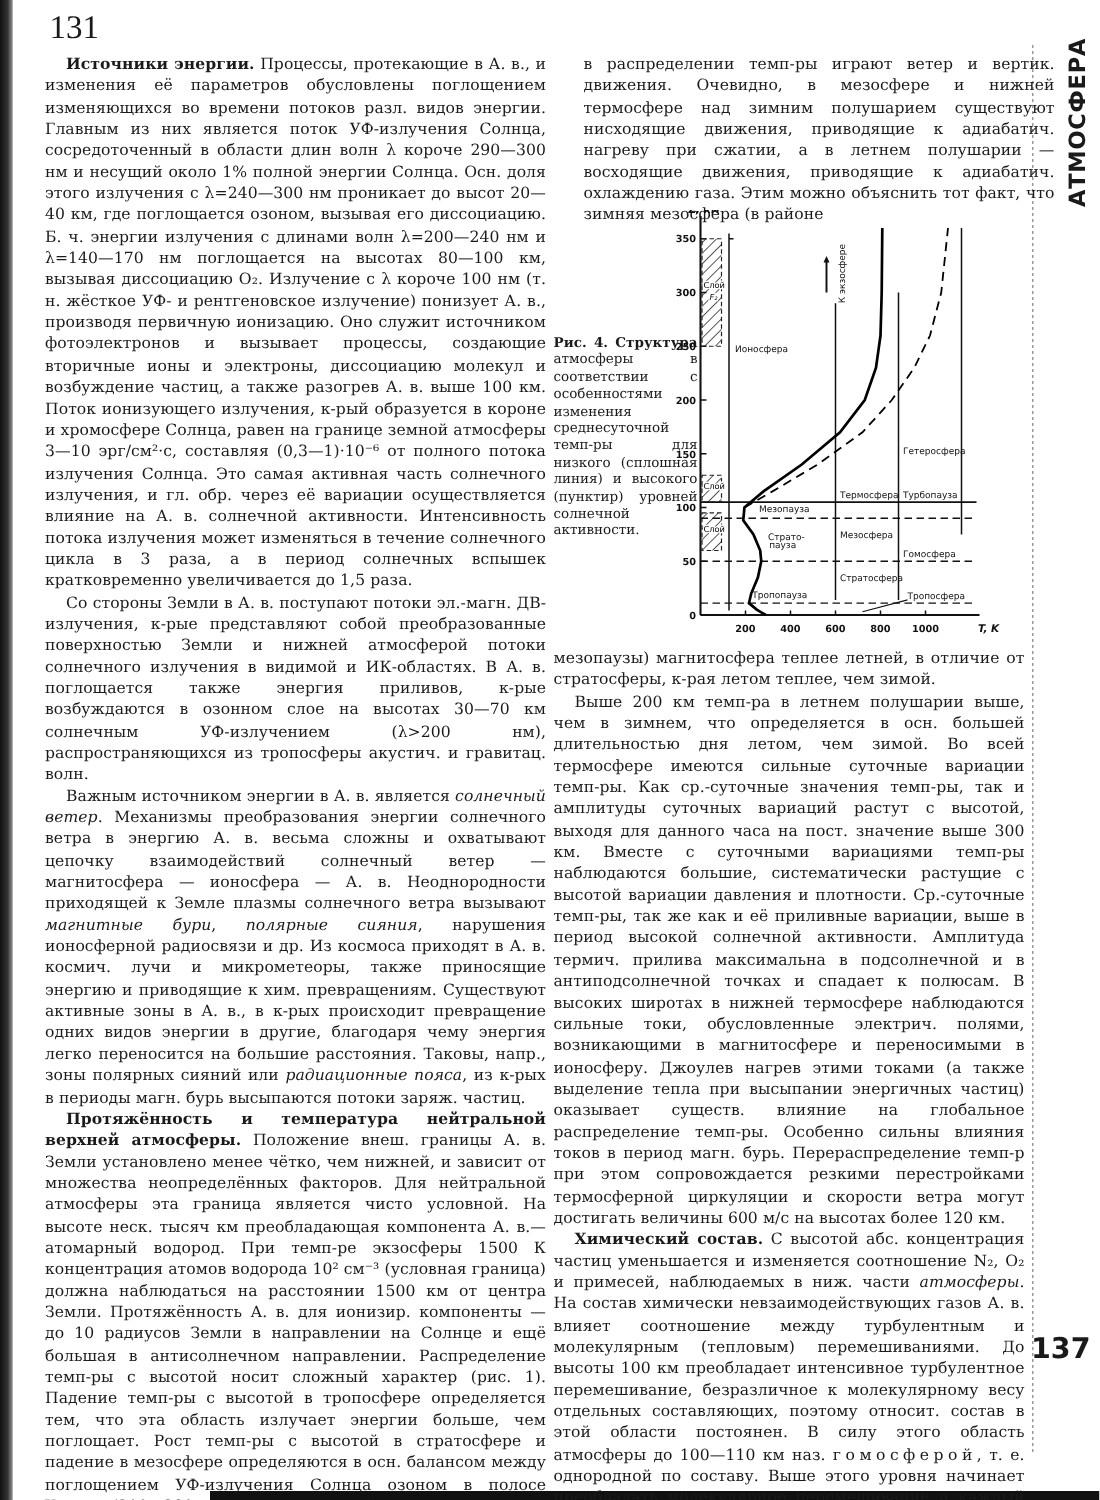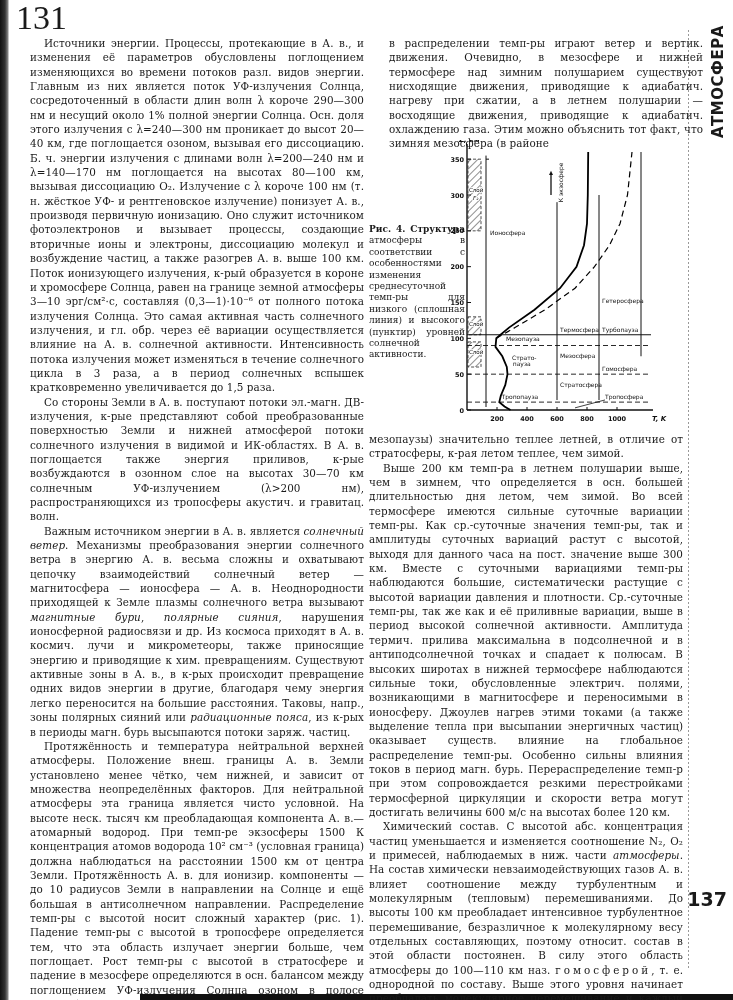--- a/index.html
+++ b/index.html
@@ -1,37 +1,37 @@
 <!DOCTYPE html>
 <html><head>
 <meta charset="utf-8">
 <style>
   html, body { margin: 0; padding: 0; background: #ffffff; }
   body { width: 733px; height: 1000px; position: relative; overflow: hidden;
          font-family: "DejaVu Serif", serif; color: #1a1a1a; }
   .scan-edge-left { position: absolute; left: 0; top: 0; width: 9px; height: 1000px;
          background: linear-gradient(to right, #111 0, #333 5px, #888 8px, #fff 9px); }
   .scan-edge-bottom { position: absolute; left: 140px; right: 0; bottom: 0; height: 6px; background: #111; }
-  .page-num-top { position: absolute; left: 16px; top: 2px; font-size: 34px; line-height: 32px;
+  .page-num-top { position: absolute; left: 33px; top: 2px; font-size: 22px; line-height: 32px;
          font-family: "Liberation Serif", serif; }
   .page-num-bottom { position: absolute; right: 6px; top: 888px; font-size: 19px; font-weight: bold;
          font-family: "DejaVu Sans", sans-serif; text-align: center; }
   .section-tag { position: absolute; right: 4px; top: 38px; width: 20px; height: 100px;
          writing-mode: vertical-rl; transform: rotate(180deg); font-family: "DejaVu Sans", sans-serif;
          font-weight: bold; font-size: 15px; letter-spacing: 0.5px; text-align: left; }
   .tag-rule { position: absolute; left: 688px; top: 30px; width: 1px; height: 940px;
          background: repeating-linear-gradient(to bottom, #999 0, #999 2px, transparent 2px, transparent 4px); }
   .col { position: absolute; font-size: 10.4px; line-height: 14.35px; text-align: justify;
          letter-spacing: 0.05px; }
   .col-left { left: 30px; top: 36px; width: 334px; }
   .col-right-top { left: 369px; top: 36px; width: 314px; margin-left: 20px; }
   .col-right-bottom { left: 369px; top: 432px; width: 314px; }
   .col p { margin: 0; text-indent: 14px; }
   .col p.cont { text-indent: 0; }
-  .b { font-weight: normal; }
+  .b { font-weight: bold; }
   .i { font-style: italic; }
   .sp { letter-spacing: 3px; }
   .caption { position: absolute; left: 369px; top: 224px; width: 96px; font-size: 9px;
          line-height: 11.4px; text-align: justify; }
   .caption .b { font-weight: bold; }
   .figure { position: absolute; left: 447px; top: 140px; width: 230px; height: 290px; }
   svg text { font-family: "DejaVu Sans", sans-serif; }
 </style>
 </head>
 <body>
@@ -131,16 +131,16 @@
         <text x="113.00000000000001" y="247.06666666666666" font-size="6" fill="#111">Стратосфера</text>
         <text x="158" y="259.25" font-size="6" fill="#111">Тропосфера</text>
         <text x="155" y="162.5" font-size="6" fill="#111">Гетеросфера</text>
         <text x="155" y="191.88333333333333" font-size="6" fill="#111">Турбопауза</text>
         <text x="155" y="231.3" font-size="6" fill="#111">Гомосфера</text>
       </g>
   </svg>
 </div>
 
 <div class="col col-right-bottom">
-  <p class="cont">мезопаузы) значительно теплее летней, в отличие от стратосферы, к-рая летом теплее, чем зимой.</p>
+  <p class="cont">мезопаузы) магнитосфера теплее летней, в отличие от стратосферы, к-рая летом теплее, чем зимой.</p>
   <p>Выше 200 км темп-ра в летнем полушарии выше, чем в зимнем, что определяется в осн. большей длительностью дня летом, чем зимой. Во всей термосфере имеются сильные суточные вариации темп-ры. Как ср.-суточные значения темп-ры, так и амплитуды суточных вариаций растут с высотой, выходя для данного часа на пост. значение выше 300 км. Вместе с суточными вариациями темп-ры наблюдаются большие, систематически растущие с высотой вариации давления и плотности. Ср.-суточные темп-ры, так же как и её приливные вариации, выше в период высокой солнечной активности. Амплитуда термич. прилива максимальна в подсолнечной и в антиподсолнечной точках и спадает к полюсам. В высоких широтах в нижней термосфере наблюдаются сильные токи, обусловленные электрич. полями, возникающими в магнитосфере и переносимыми в ионосферу. Джоулев нагрев этими токами (а также выделение тепла при высыпании энергичных частиц) оказывает существ. влияние на глобальное распределение темп-ры. Особенно сильны влияния токов в период магн. бурь. Перераспределение темп-р при этом сопровождается резкими перестройками термосферной циркуляции и скорости ветра могут достигать величины 600 м/с на высотах более 120 км.</p>
   <p><span class="b">Химический состав.</span><span> С высотой абс. концентрация частиц уменьшается и изменяется соотношение N₂, O₂ и примесей, наблюдаемых в ниж. части </span><span class="i">атмосферы</span><span>. На состав химически невзаимодействующих газов А. в. влияет соотношение между турбулентным и молекулярным (тепловым) перемешиваниями. До высоты 100 км преобладает интенсивное турбулентное перемешивание, безразличное к молекулярному весу отдельных составляющих, поэтому относит. состав в этой области постоянен. В силу этого область атмосферы до 100—110 км наз. </span><span class="sp">гомосферой</span><span>, т. е. однородной по составу. Выше этого уровня начинает преобладать молекулярное перемешивание и каждый газовый компонент стремится к высотному распределению, определяемому </span></p>
 </div>
 
 </body></html>

